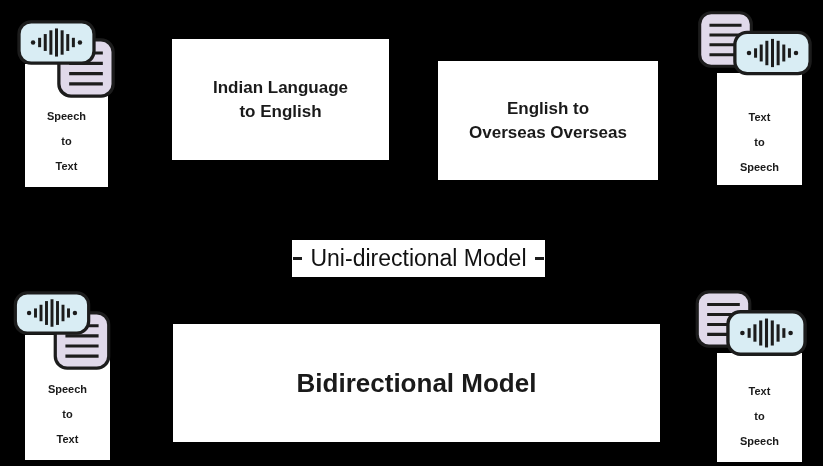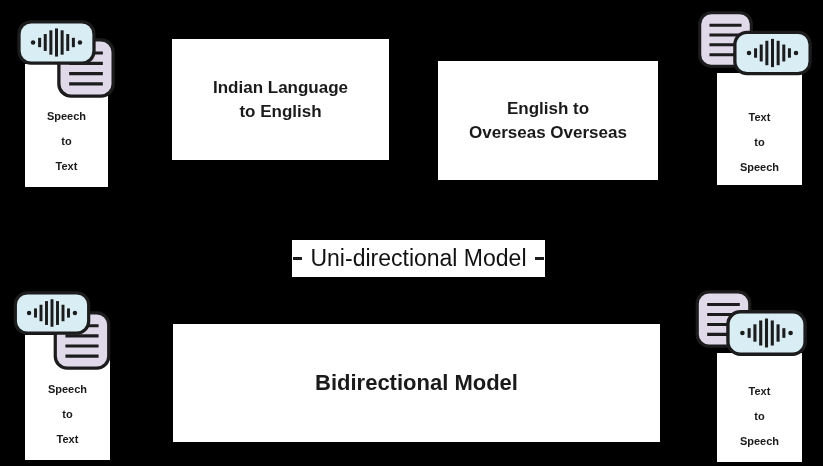--- a/index.html
+++ b/index.html
@@ -46,21 +46,21 @@
     justify-content:center;
     align-items:center;
     text-align:center;
     font-weight:bold;
     font-size:17px;
     line-height:24px;
     box-sizing:border-box;
     z-index:1;
   }
   .model-box.big{
-    font-size:22px;
+    font-size:26px;
     line-height:28px;
   }
   .icon{z-index:3;}
   .icon.doc{z-index:2;}
   .icon svg{display:block;width:100%;height:100%;}
   .speech-body{fill:var(--speech-icon-bg);stroke:var(--icon-stroke);stroke-width:3.5;}
   .speech-bars{stroke:var(--icon-stroke);stroke-width:3.2;stroke-linecap:butt;}
   .speech-dot{fill:var(--icon-stroke);}
   .doc-body{fill:var(--doc-icon-bg);stroke:var(--icon-stroke);stroke-width:3.5;}
   .doc-lines{stroke:var(--icon-stroke);stroke-width:3.4;stroke-linecap:butt;}

